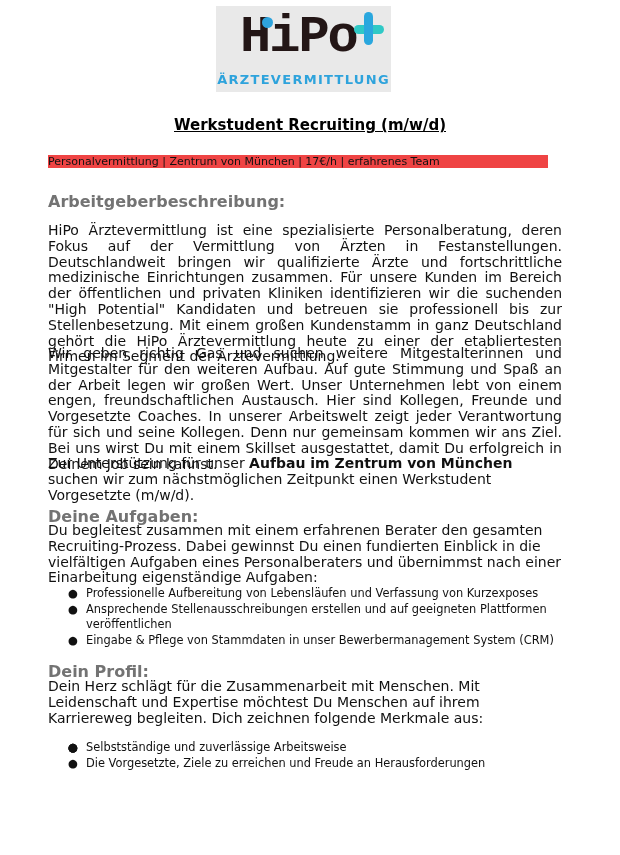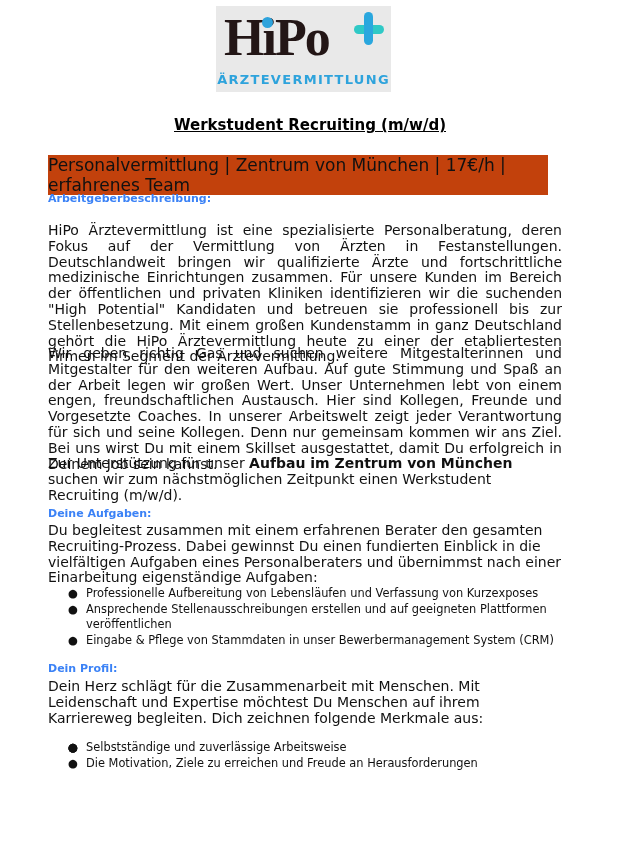--- a/index.html
+++ b/index.html
@@ -1,25 +1,25 @@
 <!DOCTYPE html>
 <html><head>
 <meta charset="utf-8">
 <style>
   html,body{margin:0;padding:0;background:#fff;}
   body{width:620px;height:855px;overflow:hidden;position:relative;font-family:"DejaVu Sans","Liberation Sans",sans-serif;color:#111;}
   .logo{position:absolute;left:216px;top:6px;width:175px;height:86px;background:#e9e9e9;}
-  .logo-text{position:absolute;left:8px;top:2px;font-family:Liberation Serif, serif;font-weight:bold;font-size:52px;letter-spacing:-2px;color:#231616;line-height:60px;}
+  .logo-text{position:absolute;left:24px;top:2px;font-family:Liberation Mono, monospace;font-weight:bold;font-size:52px;letter-spacing:-2px;color:#231616;line-height:60px;}
   .logo-dot{position:absolute;left:46px;top:11px;width:11px;height:11px;border-radius:50%;background:#2ea3dc;}
   .logo-plus-h{position:absolute;left:138px;top:19px;width:30px;height:9px;border-radius:5px;background:#2fc9c6;}
   .logo-plus-v{position:absolute;left:148px;top:6px;width:9px;height:33px;border-radius:5px;background:#2aa7de;}
   .logo-sub{position:absolute;left:0;width:175px;top:66px;text-align:center;font-size:13px;letter-spacing:1.3px;color:#2ea3dc;font-weight:bold;}
   .title{position:absolute;left:0;width:620px;top:116px;text-align:center;font-weight:bold;font-size:15px;text-decoration:underline;color:#000;}
-  .tagline{position:absolute;left:48px;top:155px;width:500px;font-size:17px;color:#111;background:#c2410c;}
-  .h2{position:absolute;left:48px;font-weight:bold;font-size:11px;color:#3b82f6;}
+  .tagline{position:absolute;left:48px;top:155px;width:500px;font-size:11px;color:#111;background:#ef4444;}
+  .h2{position:absolute;left:48px;font-weight:bold;font-size:16px;color:#737373;}
   .p{position:absolute;left:48px;width:514px;font-size:14px;line-height:15.8px;color:#111;text-align:justify;}
   .p.left{text-align:left;}
   .ul{position:absolute;left:48px;width:520px;margin:0;padding:0;list-style:none;font-size:11.4px;line-height:15.5px;}
   .ul li{position:relative;padding-left:38px;}
   .ul li .b{position:absolute;left:20px;top:0;}
   b{font-weight:bold;}
 </style>
 </head>
 <body>
 
@@ -31,32 +31,32 @@
   <div class="logo-sub">ÄRZTEVERMITTLUNG</div>
 </div>
 
 <div class="title">Werkstudent Recruiting (m/w/d)</div>
 <div class="tagline">Personalvermittlung | Zentrum von München | 17€/h | erfahrenes Team</div>
 
 <div class="h2" style="top:192px">Arbeitgeberbeschreibung:</div>
 <div class="p" style="top:223px">HiPo Ärztevermittlung ist eine spezialisierte Personalberatung, deren Fokus auf der Vermittlung von Ärzten in Festanstellungen. Deutschlandweit bringen wir qualifizierte Ärzte und fortschrittliche medizinische Einrichtungen zusammen. Für unsere Kunden im Bereich der öffentlichen und privaten Kliniken identifizieren wir die suchenden "High Potential" Kandidaten und betreuen sie professionell bis zur Stellenbesetzung. Mit einem großen Kundenstamm in ganz Deutschland gehört die HiPo Ärztevermittlung heute zu einer der etabliertesten Firmen im Segment der Ärztevermittlung.</div>
 <div class="p" style="top:346px">Wir geben richtig Gas und suchen weitere Mitgestalterinnen und Mitgestalter für den weiteren Aufbau. Auf gute Stimmung und Spaß an der Arbeit legen wir großen Wert. Unser Unternehmen lebt von einem engen, freundschaftlichen Austausch. Hier sind Kollegen, Freunde und Vorgesetzte Coaches. In unserer Arbeitswelt zeigt jeder Verantwortung für sich und seine Kollegen. Denn nur gemeinsam kommen wir ans Ziel. Bei uns wirst Du mit einem Skillset ausgestattet, damit Du erfolgreich in Deinem Job sein kannst.</div>
 <div class="p left" style="top:456px">
-  <span>Zur Unterstützung für unser </span><b>Aufbau im Zentrum von München</b><span> suchen wir zum nächstmöglichen Zeitpunkt einen Werkstudent Recruiting (m/w/d).</span>
+  <span>Zur Unterstützung für unser </span><b>Aufbau im Zentrum von München</b><span> suchen wir zum nächstmöglichen Zeitpunkt einen Werkstudent Vorgesetzte (m/w/d).</span>
 </div>
 
 <div class="h2" style="top:507px">Deine Aufgaben:</div>
 <div class="p left" style="top:523px">Du begleitest zusammen mit einem erfahrenen Berater den gesamten Recruiting-Prozess. Dabei gewinnst Du einen fundierten Einblick in die vielfältigen Aufgaben eines Personalberaters und übernimmst nach einer Einarbeitung eigenständige Aufgaben:</div>
 <ul class="ul" style="top:586px">
   <li><span class="b">●</span><span>Professionelle Aufbereitung von Lebensläufen und Verfassung von Kurzexposes</span></li>
   <li><span class="b">●</span><span>Ansprechende Stellenausschreibungen erstellen und auf geeigneten Plattformen veröffentlichen</span></li>
   <li><span class="b">●</span><span>Eingabe &amp; Pflege von Stammdaten in unser Bewerbermanagement System (CRM)</span></li>
 </ul>
 
 <div class="h2" style="top:662px">Dein Profil:</div>
 <div class="p left" style="top:679px">Dein Herz schlägt für die Zusammenarbeit mit Menschen. Mit Leidenschaft und Expertise möchtest Du Menschen auf ihrem Karriereweg begleiten. Dich zeichnen folgende Merkmale aus:</div>
 <ul class="ul" style="top:740px">
   <li><span class="b">●</span></li>
   <li><span class="b">●</span></li>
   <li><span class="b">●</span></li>
   <li><span class="b">●</span><span>Selbstständige und zuverlässige Arbeitsweise</span></li>
-  <li><span class="b">●</span><span>Die Motivation, Ziele zu erreichen und Freude an Herausforderungen</span></li>
+  <li><span class="b">●</span><span>Die Vorgesetzte, Ziele zu erreichen und Freude an Herausforderungen</span></li>
 </ul>
 
 </body></html>

